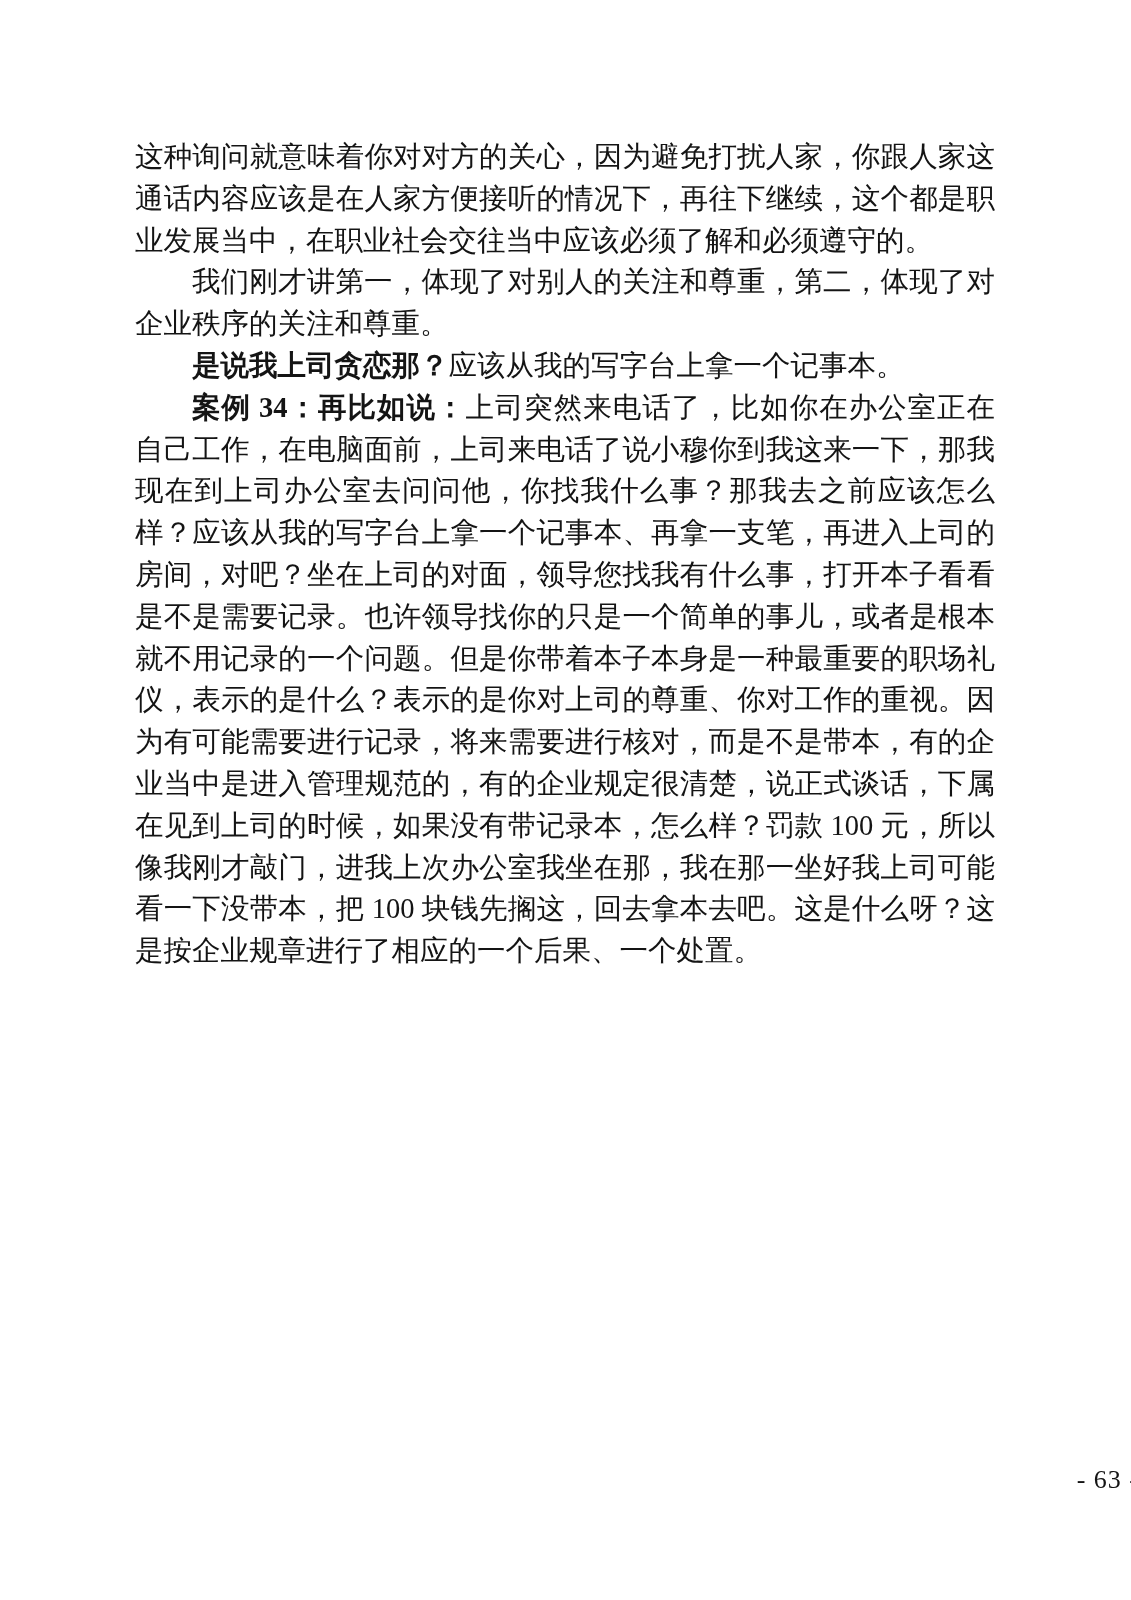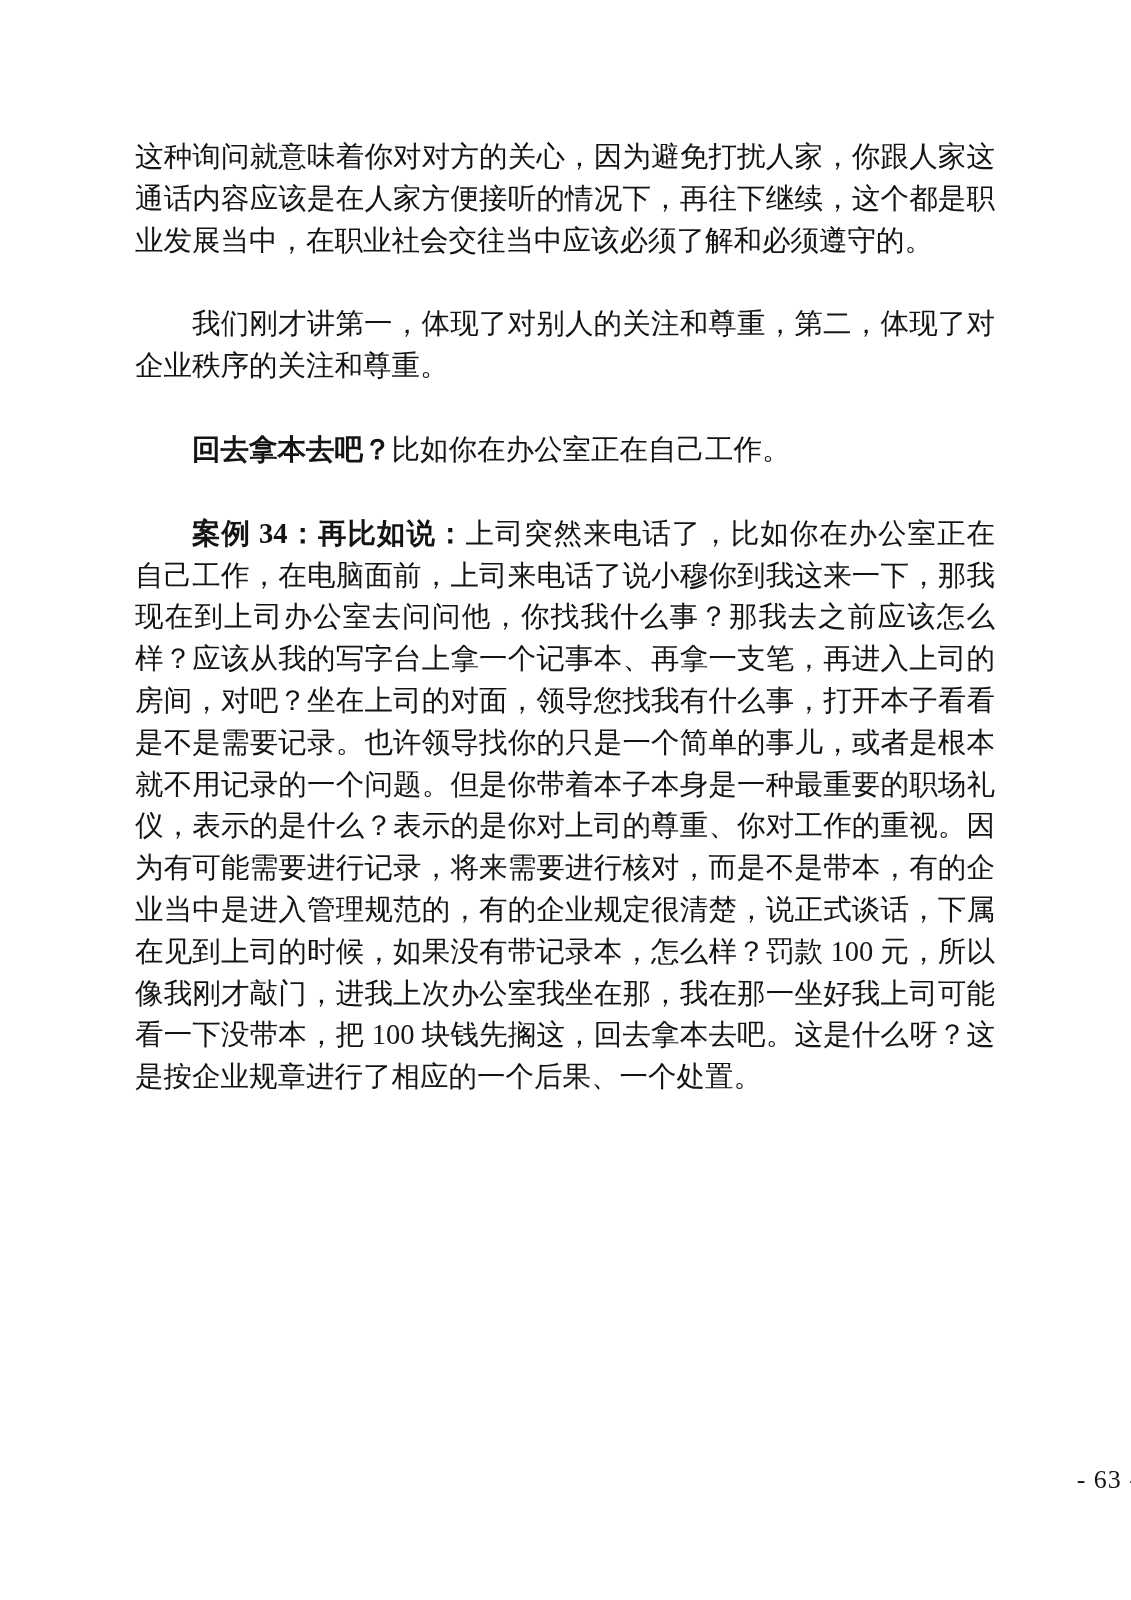--- a/index.html
+++ b/index.html
@@ -27,21 +27,20 @@
     padding: 0;
     font-size: 28.5px;
     line-height: 41.8px;
     text-align: justify;
     text-justify: inter-character;
     word-break: break-all;
     overflow-wrap: anywhere;
   }
   p.para.indent {
     text-indent: 57px;
-    margin-top: 42px;
   }
   p.para b {
     font-weight: 700;
   }
   .footer {
     position: absolute;
     left: 8px;
     top: 1464px;
     width: 100%;
     text-align: right;
@@ -54,21 +53,21 @@
 </head>
 <body>
 
 <div class="page">
   <div class="content">
 
     <p class="para"><span>这种询问就意味着你对对方的关心，因为避免打扰人家，你跟人家这通话内容应该是在人家方便接听的情况下，再往下继续，这个都是职业发展当中，在职业社会交往当中应该必须了解和必须遵守的。</span></p>
 
     <p class="para indent"><span>我们刚才讲第一，体现了对别人的关注和尊重，第二，体现了对企业秩序的关注和尊重。</span></p>
 
-    <p class="para indent"><b>回去拿本去吧？</b><span>比如你在办公室正在自己工作。</span></p>
+    <p class="para indent"><b>是说我上司贪恋那？</b><span>应该从我的写字台上拿一个记事本。</span></p>
 
 
 
     <p class="para indent"><b>案例 34：再比如说：</b><span>上司突然来电话了，比如你在办公室正在自己工作，在电脑面前，上司来电话了说小穆你到我这来一下，那我现在到上司办公室去问问他，你找我什么事？那我去之前应该怎么样？应该从我的写字台上拿一个记事本、再拿一支笔，再进入上司的房间，对吧？坐在上司的对面，领导您找我有什么事，打开本子看看是不是需要记录。也许领导找你的只是一个简单的事儿，或者是根本就不用记录的一个问题。但是你带着本子本身是一种最重要的职场礼仪，表示的是什么？表示的是你对上司的尊重、你对工作的重视。因为有可能需要进行记录，将来需要进行核对，而是不是带本，有的企业当中是进入管理规范的，有的企业规定很清楚，说正式谈话，下属在见到上司的时候，如果没有带记录本，怎么样？罚款 100 元，所以像我刚才敲门，进我上次办公室我坐在那，我在那一坐好我上司可能看一下没带本，把 100 块钱先搁这，回去拿本去吧。这是什么呀？这是按企业规章进行了相应的一个后果、一个处置。</span></p>
 
 
   </div>
 
   <div class="footer">
     <span>- 63 -</span>

